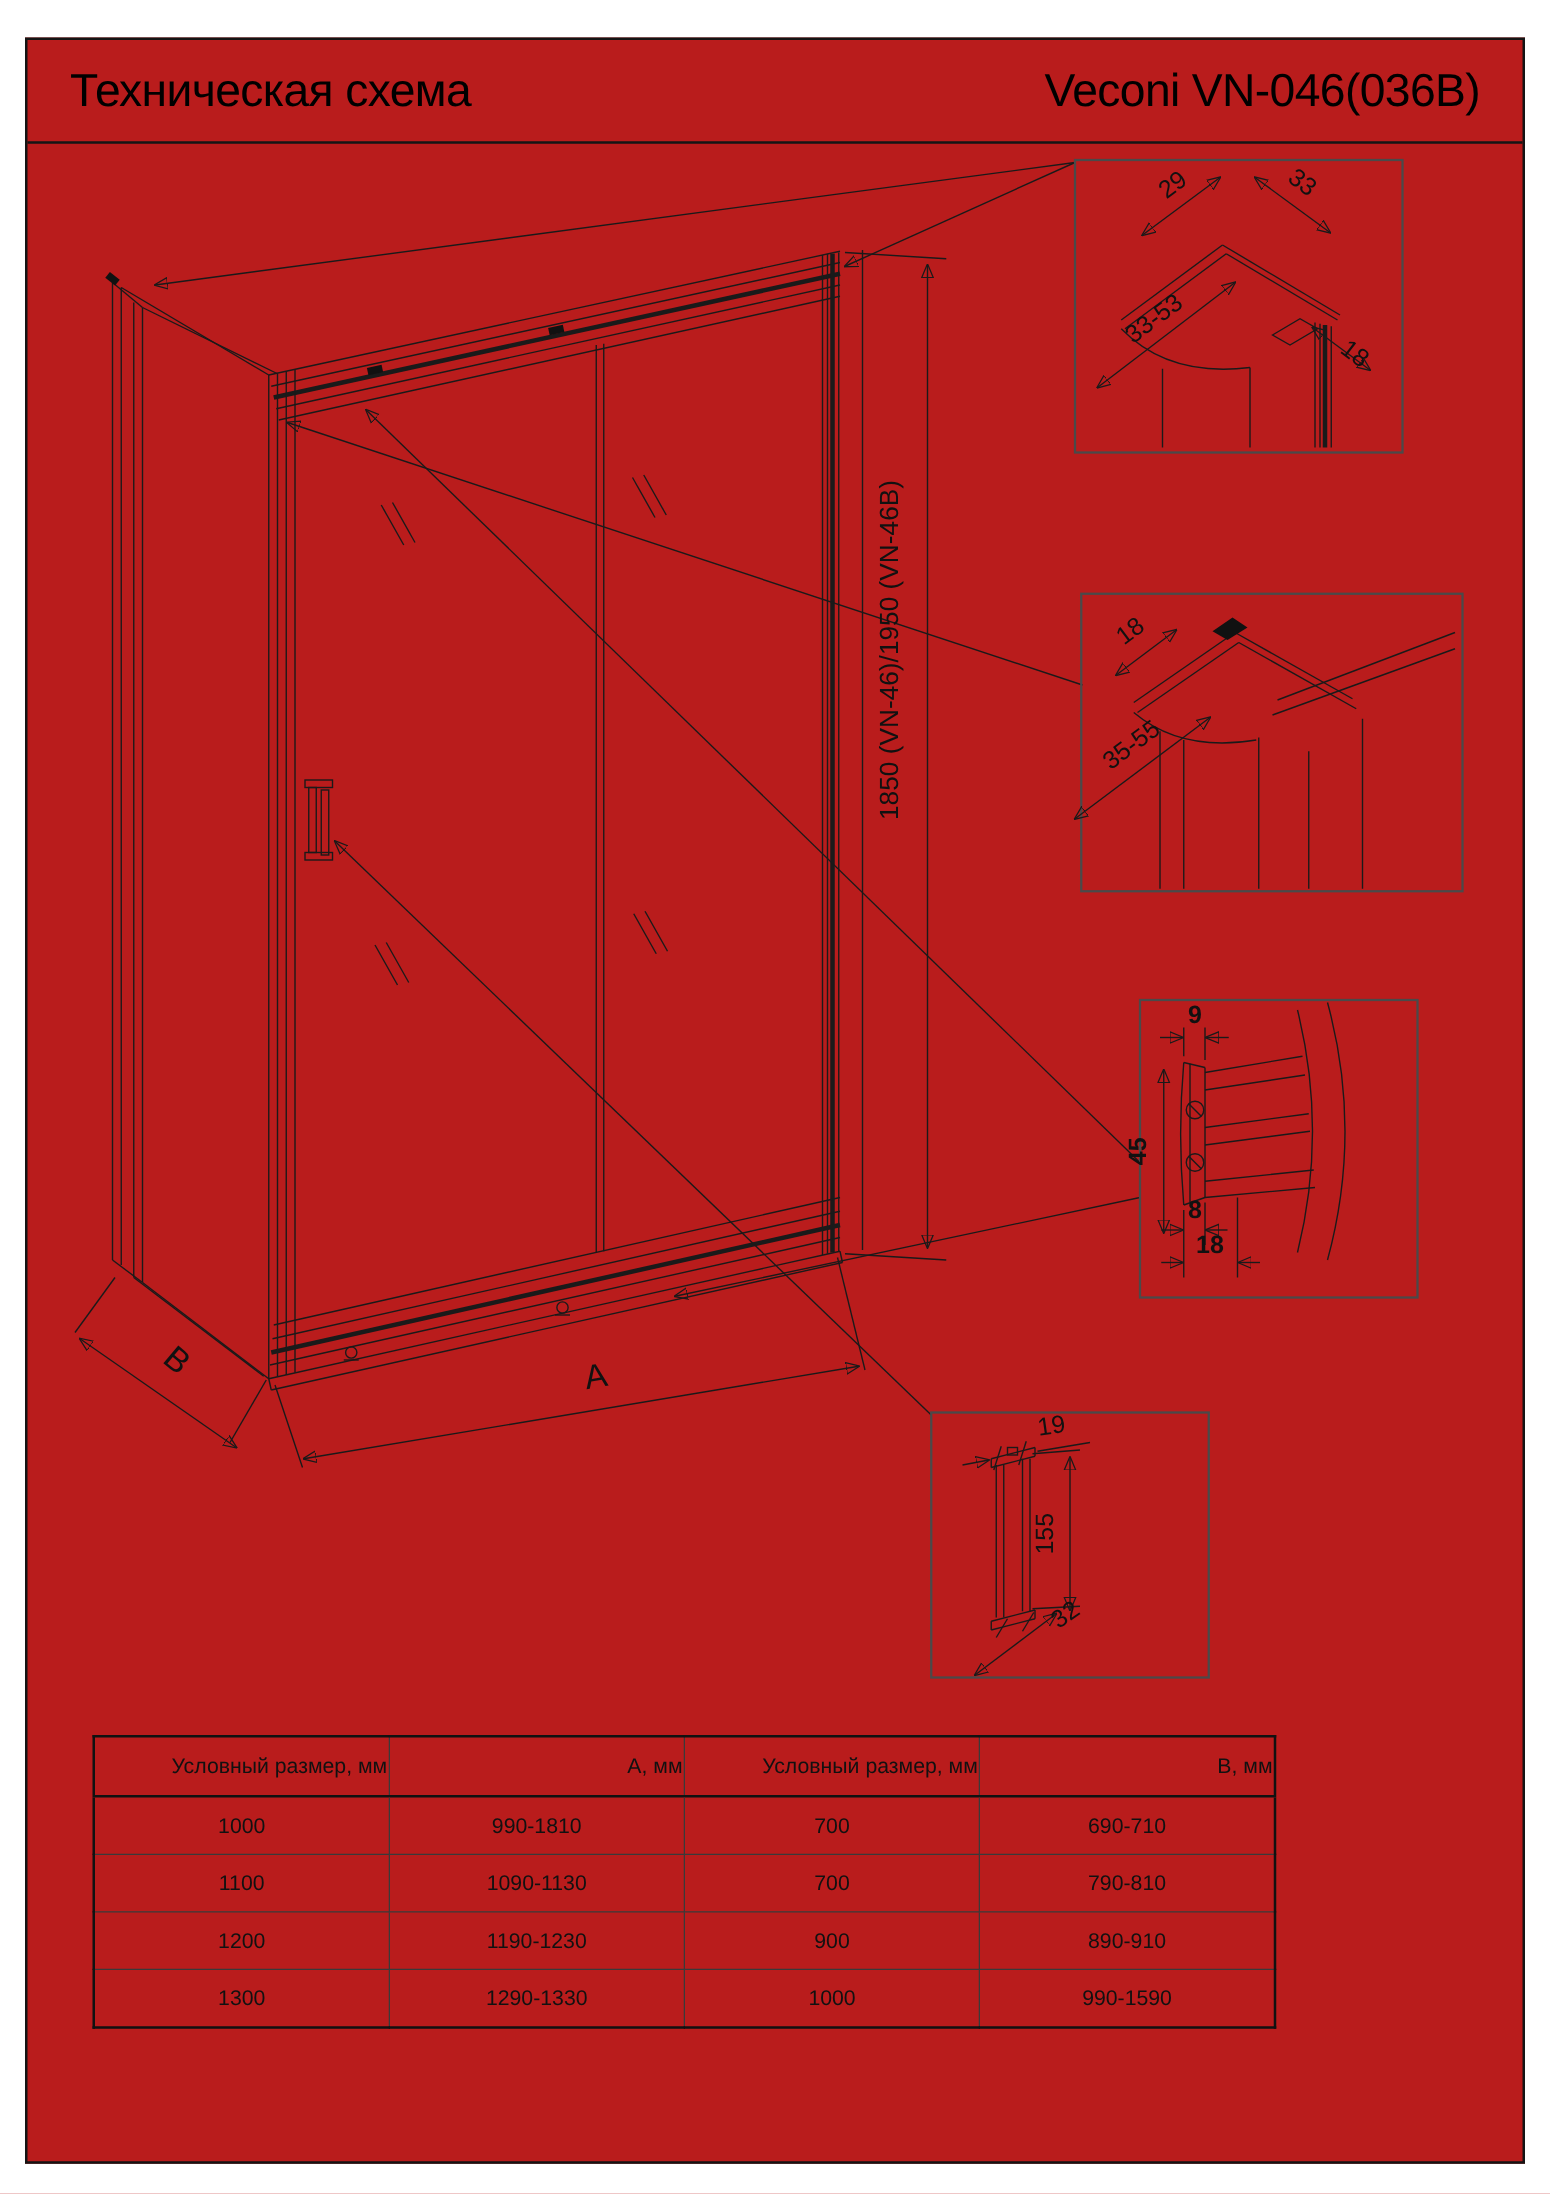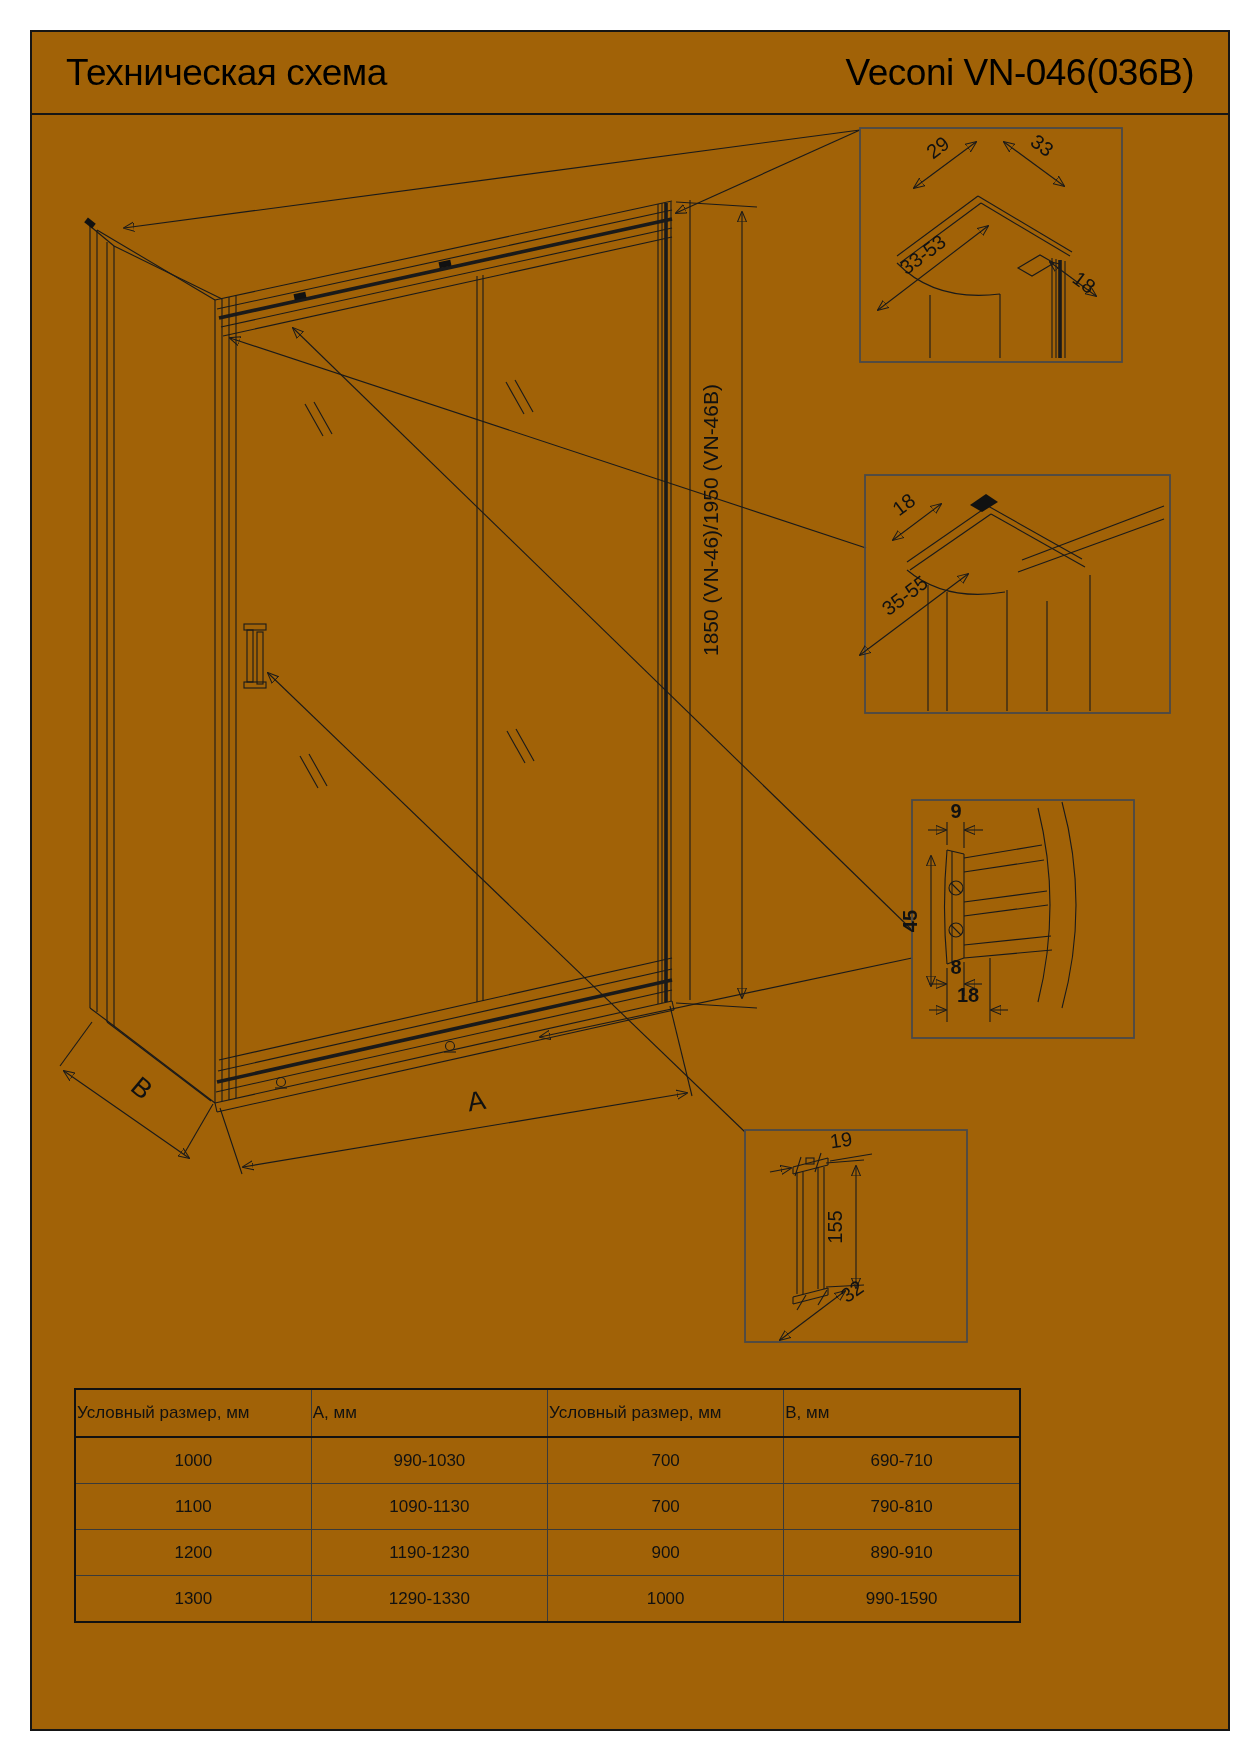--- a/index.html
+++ b/index.html
@@ -2,22 +2,22 @@
 <html><head>
 <meta charset="utf-8">
 <title>Техническая схема</title>
 <style>
   html,body{margin:0;padding:0;}
   body{
     width:1240px;height:1755px;position:relative;background:#ffffff;
     font-family:"Liberation Sans", sans-serif;
   }
   .page{
-    position:absolute;left:30px;top:30px;width:1200px;height:1701px;
-    border:2px solid #151515;box-sizing:border-box;background:#a16207;
+    position:absolute;left:20px;top:30px;width:1200px;height:1701px;
+    border:2px solid #151515;box-sizing:border-box;background:#b91c1c;
   }
   .header-bar{
     position:absolute;left:0;top:0;right:0;height:81px;
     border-bottom:2px solid #151515;
     display:flex;align-items:center;justify-content:space-between;
     padding:0 34px;
   }
   .title,.model{font-size:37px;color:#000;letter-spacing:-0.5px;white-space:nowrap;}
   svg.draw{position:absolute;left:0;top:0;width:1240px;height:1755px;}
   svg.draw line, svg.draw path, svg.draw rect, svg.draw circle{
@@ -31,21 +31,21 @@
   .dimb{font-size:20px;font-weight:bold;}
   .axis{font-size:27px;}
   .hdim{font-size:21px;}
   .spec-table{
     position:absolute;left:74px;top:1388px;width:947px;
     border-collapse:collapse;table-layout:fixed;
     font-size:17px;color:#111;border:2px solid #111;
   }
   .spec-table th{
     font-weight:normal;height:44px;border:1px solid #3a3a3a;
-    border-bottom:2px solid #111;text-align:left;margin-left:26px;
+    border-bottom:2px solid #111;text-align:right;margin-left:26px;
   }
   .spec-table td{height:43px;border:1px solid #3a3a3a;text-align:center;}
 </style>
 </head>
 <body>
 
 <div class="page">
   <div class="header-bar">
     <span class="title">Техническая схема</span>
     <span class="model">Veconi VN-046(036B)</span>
@@ -282,21 +282,21 @@
     <tr>
       <th>Условный размер, мм</th>
       <th>А, мм</th>
       <th>Условный размер, мм</th>
       <th>В, мм</th>
     </tr>
   </thead>
   <tbody>
     <tr>
       <td>1000</td>
-      <td>990-1030</td>
+      <td>990-1810</td>
       <td>700</td>
       <td>690-710</td>
     </tr>
     <tr>
       <td>1100</td>
       <td>1090-1130</td>
       <td>700</td>
       <td>790-810</td>
     </tr>
     <tr>

